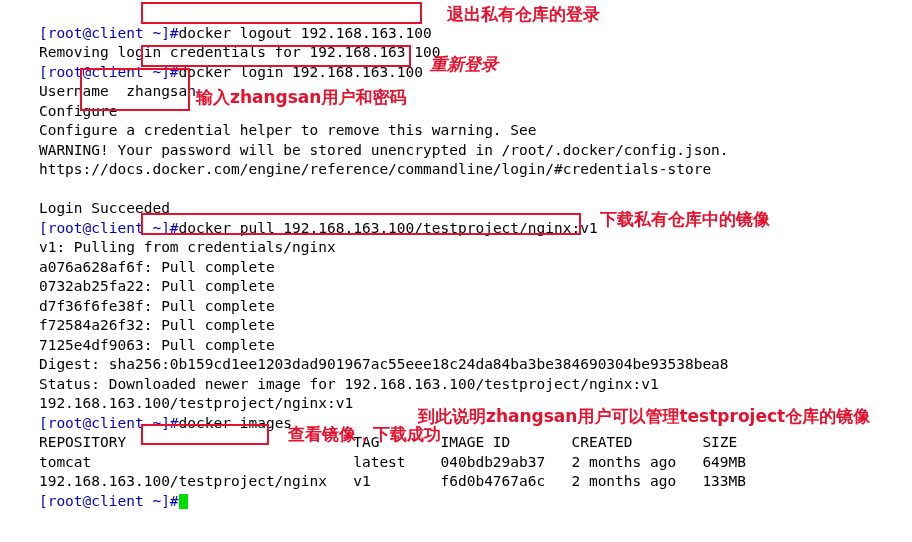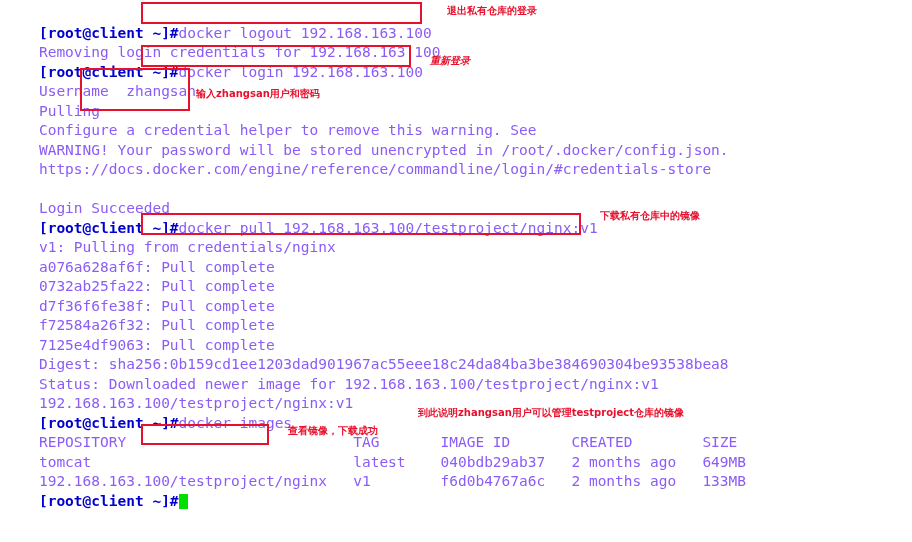--- a/index.html
+++ b/index.html
@@ -28,25 +28,25 @@
   }
 
   .line {
     height: 19.5px;
     white-space: pre;
     letter-spacing: 0px;
   }
 
   .prompt {
     color: #0000cc;
-    font-weight: bold;
+    font-weight: normal;
   }
 
   .cmd {
-    color: #8b5cf6;
+    color: #000000;
   }
 
   .cursor-block {
     display: inline-block;
     width: 9px;
     height: 15px;
     background: #00e000;
     vertical-align: -3px;
   }
 
@@ -57,21 +57,21 @@
     box-sizing: border-box;
     pointer-events: none;
   }
 
   
   .annot {
     position: absolute;
     color: #e8112d;
     font-family: "DejaVu Sans", "Liberation Sans", sans-serif;
     font-weight: bold;
-    font-size: 10px;
+    font-size: 17px;
     white-space: nowrap;
     line-height: 1;
   }
 </style>
 </head>
 <body>
 
 <div id="terminal">
 
   <div class="line" style="top:0px">
@@ -80,21 +80,21 @@
   <div class="line">
     <span class="cmd">Removing login credentials for 192.168.163.100</span>
   </div>
   <div class="line">
     <span class="prompt">[root@client ~]#</span><span class="cmd">docker login 192.168.163.100</span>
   </div>
   <div class="line">
     <span class="cmd">Username  zhangsan</span>
   </div>
   <div class="line">
-    <span class="cmd">Pulling</span>
+    <span class="cmd">Configure</span>
   </div>
   <div class="line">
     <span class="cmd">Configure a credential helper to remove this warning. See</span>
   </div>
   <div class="line">
     <span class="cmd">WARNING! Your password will be stored unencrypted in /root/.docker/config.json.</span>
   </div>
   <div class="line">
     <span class="cmd">https://docs.docker.com/engine/reference/commandline/login/#credentials-store</span>
   </div>

